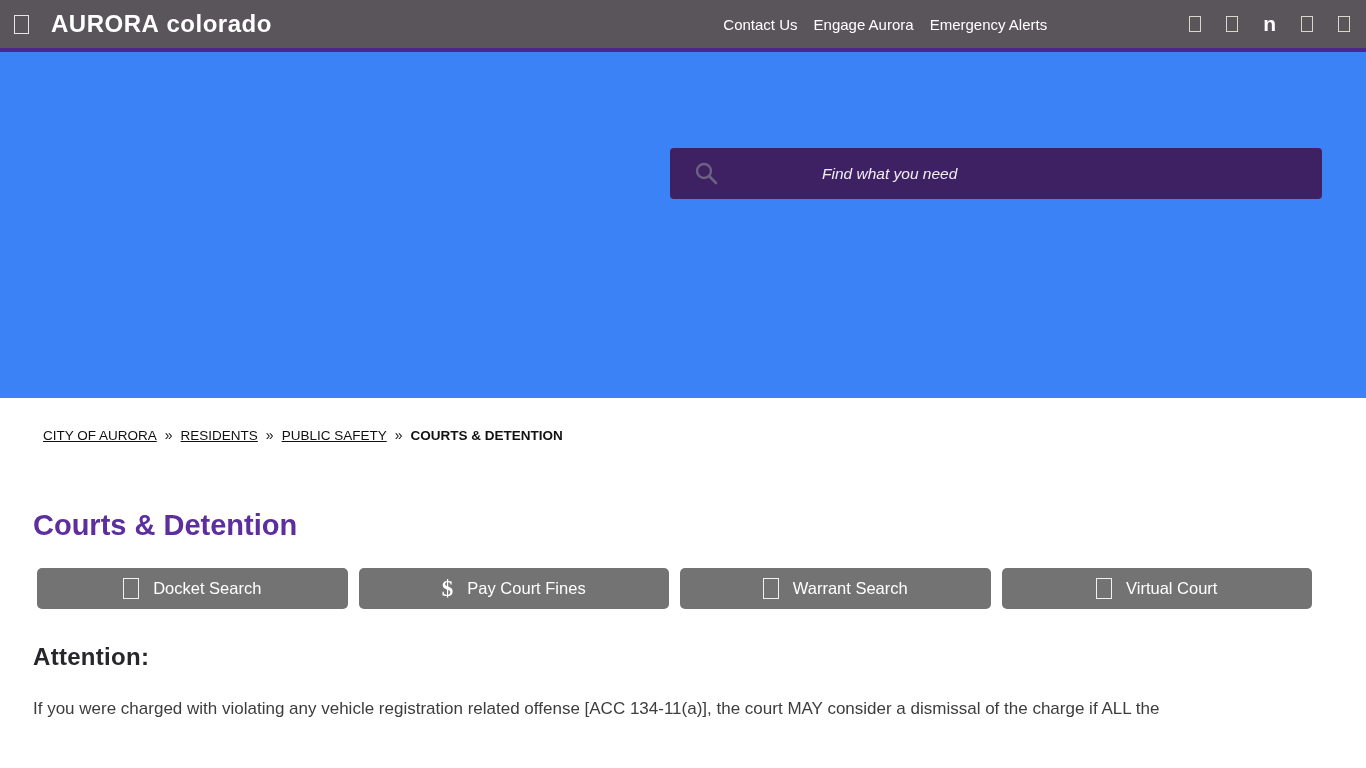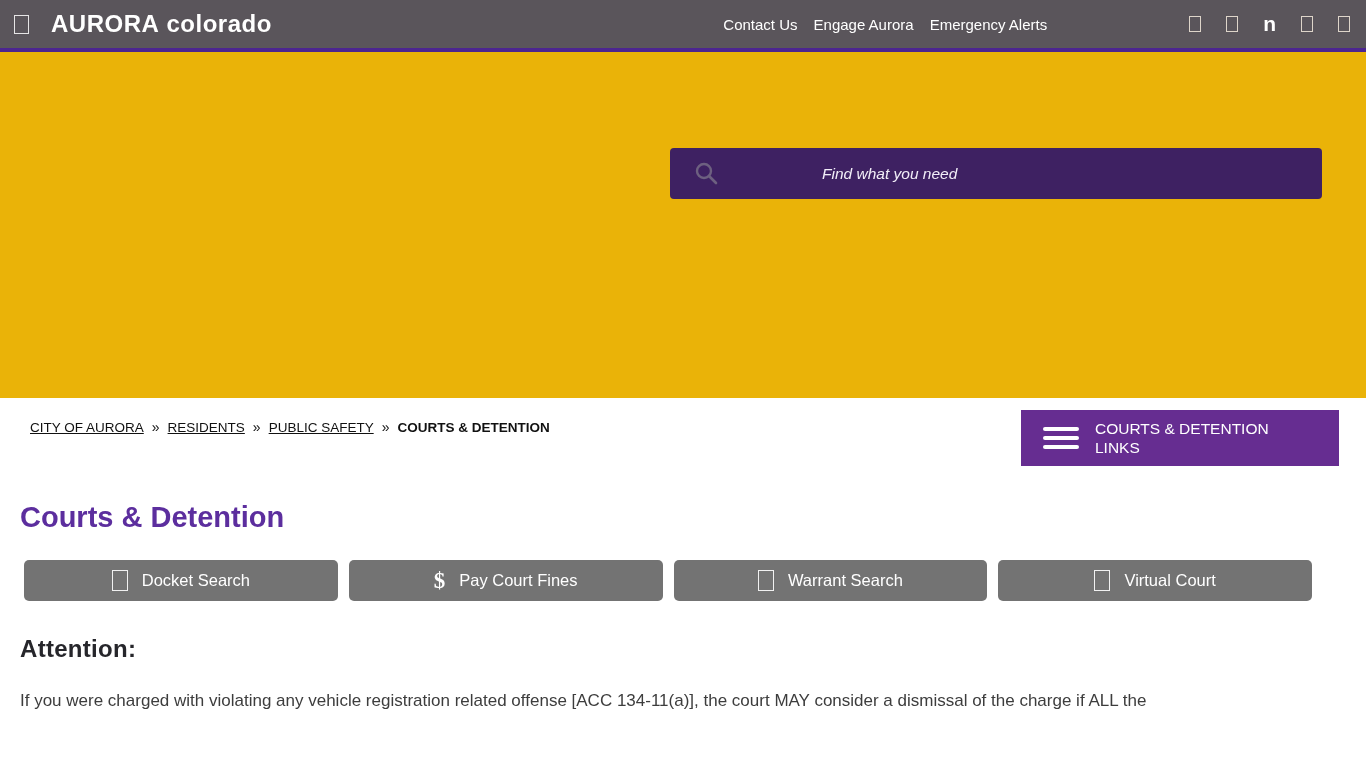--- a/index.html
+++ b/index.html
@@ -22,35 +22,35 @@
   .topnav a { color:#fff; text-decoration:none; font-size:15px; cursor:pointer; }
   .social { display:flex; gap:25px; align-items:center; margin-right:6px; }
   .social .tofu-sm {
     width:12px; height:16px; border:1px solid rgba(255,245,230,0.8); display:inline-block;
   }
   .social .glyph-n {
     color:#fff; font-weight:bold; font-size:21px; line-height:16px; display:inline-block;
   }
 
   
-  .hero { height:350px; background:#eab308; border-top:4px solid #4c2590; position:relative; }
+  .hero { height:350px; background:#3b82f6; border-top:4px solid #4c2590; position:relative; }
   .searchbar {
     position:absolute; left:670px; top:96px; width:652px; height:51px;
     background:#3e2162; border-radius:4px; display:flex; align-items:center;
   }
   .search-icon { position:absolute; left:24px; top:13px; width:24px; height:24px; }
   .searchbar input {
     width:100%; height:100%; background:transparent; border:none; outline:none;
     color:#fff; font-size:16px; padding-left:152px;
     font-family:"Liberation Sans", sans-serif;
   }
   .searchbar input::placeholder { color:#f2eef8; font-style:italic; opacity:1; font-size:15.5px; }
 
   
-  .content { position:relative; padding:8px 20px; }
+  .content { position:relative; padding:16px 20px;margin-left:13px; }
 
   .crumb-row { padding-top:13px; padding-left:10px; font-size:13.5px; color:#111;
                display:flex; gap:8px; align-items:center; }
   .crumb-row a { color:#111; text-decoration:underline; cursor:pointer; }
   .crumb-row .sep { text-decoration:none; font-size:14px; }
   .crumb-row .current { font-weight:bold; }
 
   .links-box {
     position:absolute; top:12px; right:27px; width:318px; height:56px;
     background:#662d91; color:#fff; display:flex; align-items:center;
@@ -117,28 +117,20 @@
   <div class="crumb-row">
     <a>CITY OF AURORA</a>
     <span class="sep">»</span>
     <a>RESIDENTS</a>
     <span class="sep">»</span>
     <a>PUBLIC SAFETY</a>
     <span class="sep">»</span>
     <span class="current">COURTS &amp; DETENTION</span>
   </div>
 
-  <div class="links-box">
-    <span class="burger">
-      <span></span>
-        <span></span>
-        <span></span>
-    </span>
-    <span class="label">COURTS &amp; DETENTION LINKS</span>
-  </div>
 
   <h1 class="page-title">Courts &amp; Detention</h1>
 
   <div class="btn-row">
     <button class="pbtn">
       <span class="btn-tofu"></span>
       <span>Docket Search</span>
     </button>
     <button class="pbtn">
       <span class="dollar">$</span>

